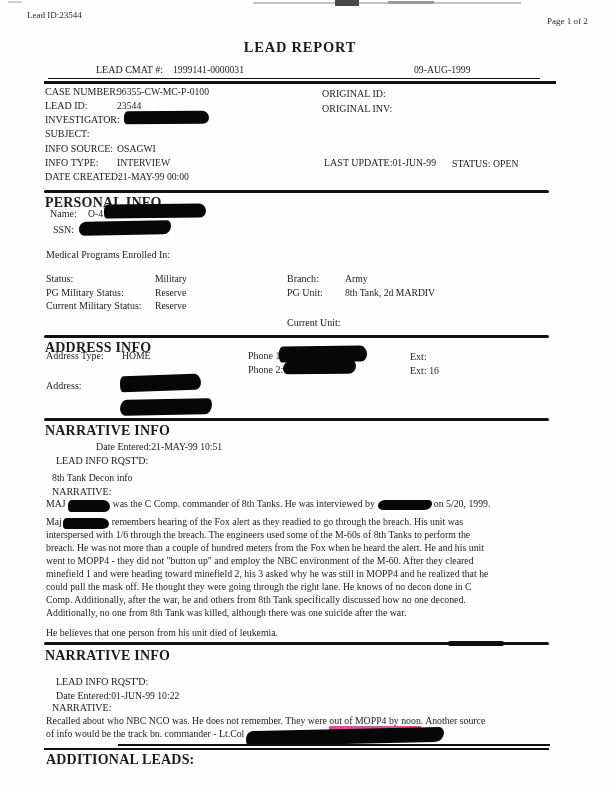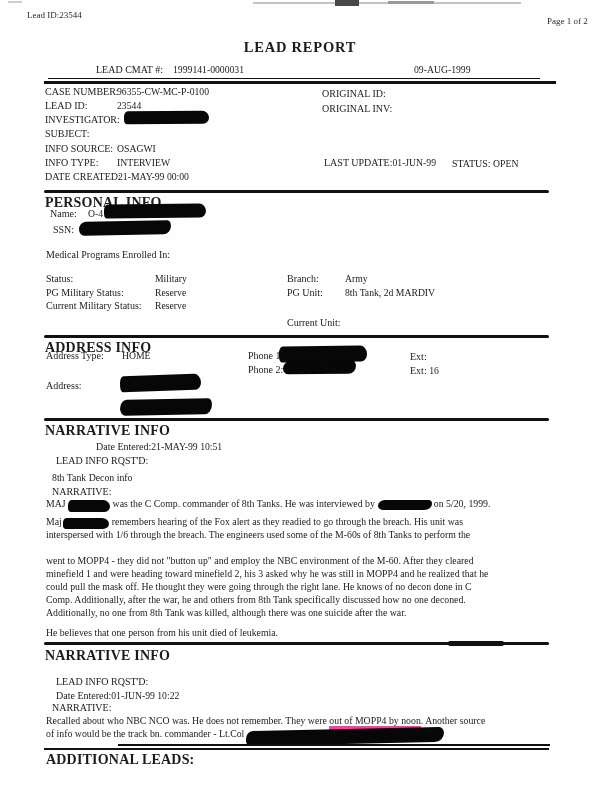--- a/index.html
+++ b/index.html
@@ -132,20 +132,21 @@
   <div class="abs lbl" style="left:52px;top:486px;">NARRATIVE:</div>
 
   <div class="abs nar" style="left:46px;top:498px;">
     <span>MAJ</span><span class="redact-in r1" style="width:42px;height:12px;margin:0 3px -2px 2px;"></span><span>was the C Comp. commander of 8th Tanks.  He was interviewed by</span><span class="redact-in r2" style="width:54px;height:10px;margin:0 2px -1px 3px;"></span><span>on 5/20, 1999.</span>
   </div>
 
   <div class="abs nar" style="left:46px;top:516px;">
     <span>Maj</span><span class="redact-in r1" style="width:46px;height:11px;margin:0 3px -2px 1px;"></span><span>remembers hearing of the Fox alert as they readied to go through the breach. His unit was</span>
   </div>
   <div class="abs nar" style="left:46px;top:529px;">interspersed with 1/6 through the breach.  The engineers used some of the M-60s of 8th Tanks to perform the</div>
+  <div class="abs nar" style="left:46px;top:542px;">breach.  He was not more than a couple of hundred meters from the Fox when he heard the alert.  He and his unit</div>
   <div class="abs nar" style="left:46px;top:555px;">went to MOPP4 - they did not "button up" and employ the NBC environment of the M-60.  After they cleared</div>
   <div class="abs nar" style="left:46px;top:568px;">minefield 1 and were heading toward minefield 2, his 3 asked why he was still in MOPP4 and he realized that he</div>
   <div class="abs nar" style="left:46px;top:581px;">could pull the mask off.  He thought they were going through the right lane.  He knows of no decon done in C</div>
   <div class="abs nar" style="left:46px;top:594px;">Comp.  Additionally, after the war, he and others from 8th Tank specifically discussed how no one deconed.</div>
   <div class="abs nar" style="left:46px;top:607px;">Additionally, no one from 8th Tank was killed, although there was one suicide after the war.</div>
   <div class="abs nar" style="left:46px;top:627px;">He believes that one person from his unit died of leukemia.</div>
 
   <div class="hline" style="left:44px;top:642px;width:505px;height:2.5px;border-radius:2px;"></div>
   <div class="hline" style="left:448px;top:641px;width:56px;height:5px;border-radius:2px;"></div>
   <div class="abs sect" style="left:45px;top:648px;">NARRATIVE INFO</div>

